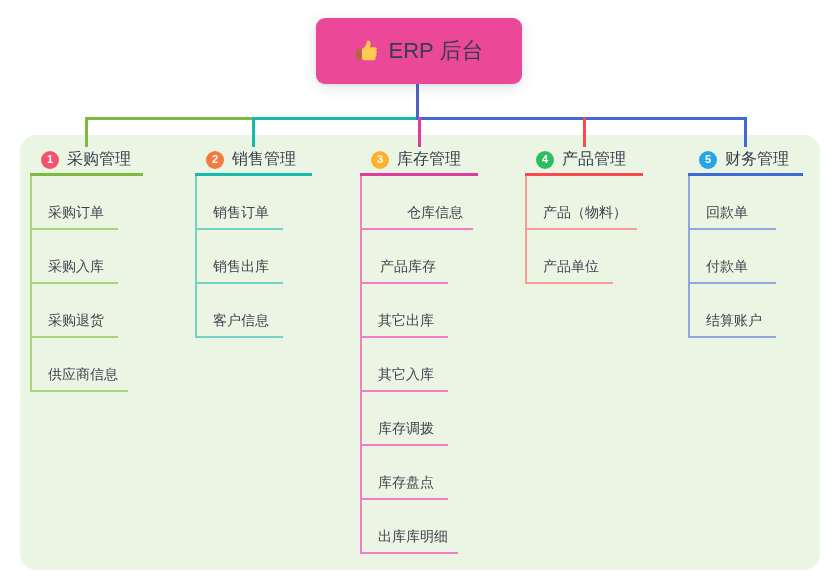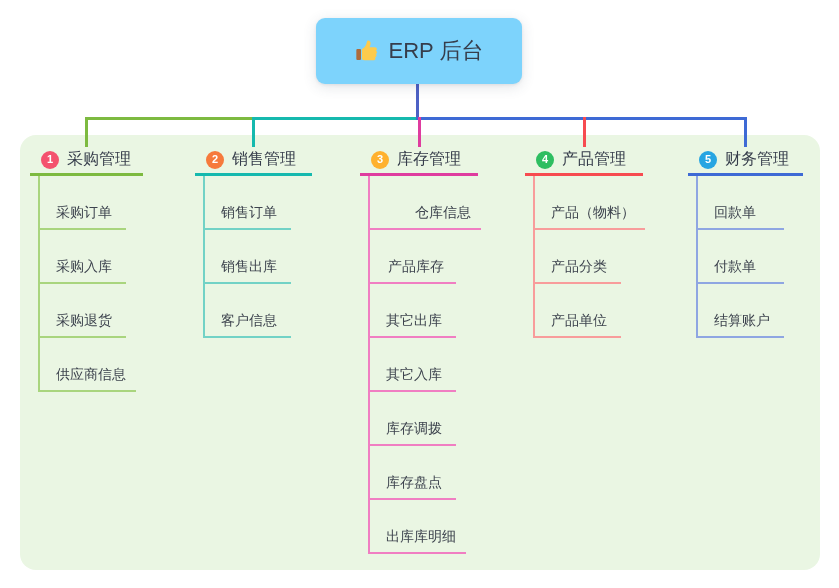--- a/index.html
+++ b/index.html
@@ -9,39 +9,39 @@
     font-family:"Liberation Sans","DejaVu Sans",sans-serif;
     color:#3b4150;
   }
   #stage{position:absolute;inset:0;}
   .green-panel{
     position:absolute;left:20px;top:135px;width:800px;height:435px;
     background:#eaf6e3;border-radius:16px;
   }
   .root-card{
     position:absolute;left:316px;top:18px;width:206px;height:66px;
-    background:#7dd3fc;border-radius:9px;
+    background:#ec4899;border-radius:9px;
     box-shadow:0 3px 14px rgba(60,70,90,.14), 0 1px 3px rgba(60,70,90,.10);
     display:flex;align-items:center;justify-content:center;gap:10px;
     font-size:22px;color:#363d4b;
   }
   .root-card svg{display:block;}
   .line{position:absolute;}
   .branch{position:absolute;top:146px;}
   .branch-title{
     height:30px;display:flex;align-items:center;gap:8px;
     padding-left:11px;box-sizing:border-box;
     font-size:16px;color:#363d4b;white-space:nowrap;
   }
   .badge{
     width:18px;height:18px;border-radius:50%;flex:0 0 auto;
     color:#fff;font-size:11px;font-weight:bold;
     display:flex;align-items:center;justify-content:center;line-height:1;
   }
-  .children{margin-left:8px;}
+  .children{}
   .child-row{
     height:54px;display:flex;align-items:flex-end;
     width:max-content;min-width:86px;box-sizing:border-box;
     padding:0 10px 0 16px;white-space:nowrap;
   }
   .child-row span{
     font-size:14px;color:#3d434e;padding-bottom:6px;display:block;
   }
 </style>
 </head>
@@ -140,23 +140,20 @@
       <div class="branch" style="left: 525px;">
         <div class="branch-title" style="width: 118px; border-bottom: 3px solid rgb(247, 75, 80);">
           <span class="badge" style="background: rgb(46, 190, 97);">4</span>
           <span>产品管理</span>
         </div>
         <div class="children" style="border-left: 2px solid rgb(248, 156, 155);">
           <div class="child-row" style="border-bottom: 2px solid rgb(248, 156, 155);">
             <span>产品（物料）</span>
           </div>
           <div class="child-row" style="border-bottom: 2px solid rgb(248, 156, 155);">
-            <span>产品分类</span>
-          </div>
-          <div class="child-row" style="border-bottom: 2px solid rgb(248, 156, 155);">
             <span>产品单位</span>
           </div>
         </div>
       </div>
       <div class="branch" style="left: 688px;">
         <div class="branch-title" style="width: 115px; border-bottom: 3px solid rgb(62, 106, 213);">
           <span class="badge" style="background: rgb(39, 165, 226);">5</span>
           <span>财务管理</span>
         </div>
         <div class="children" style="border-left: 2px solid rgb(143, 166, 226);">

